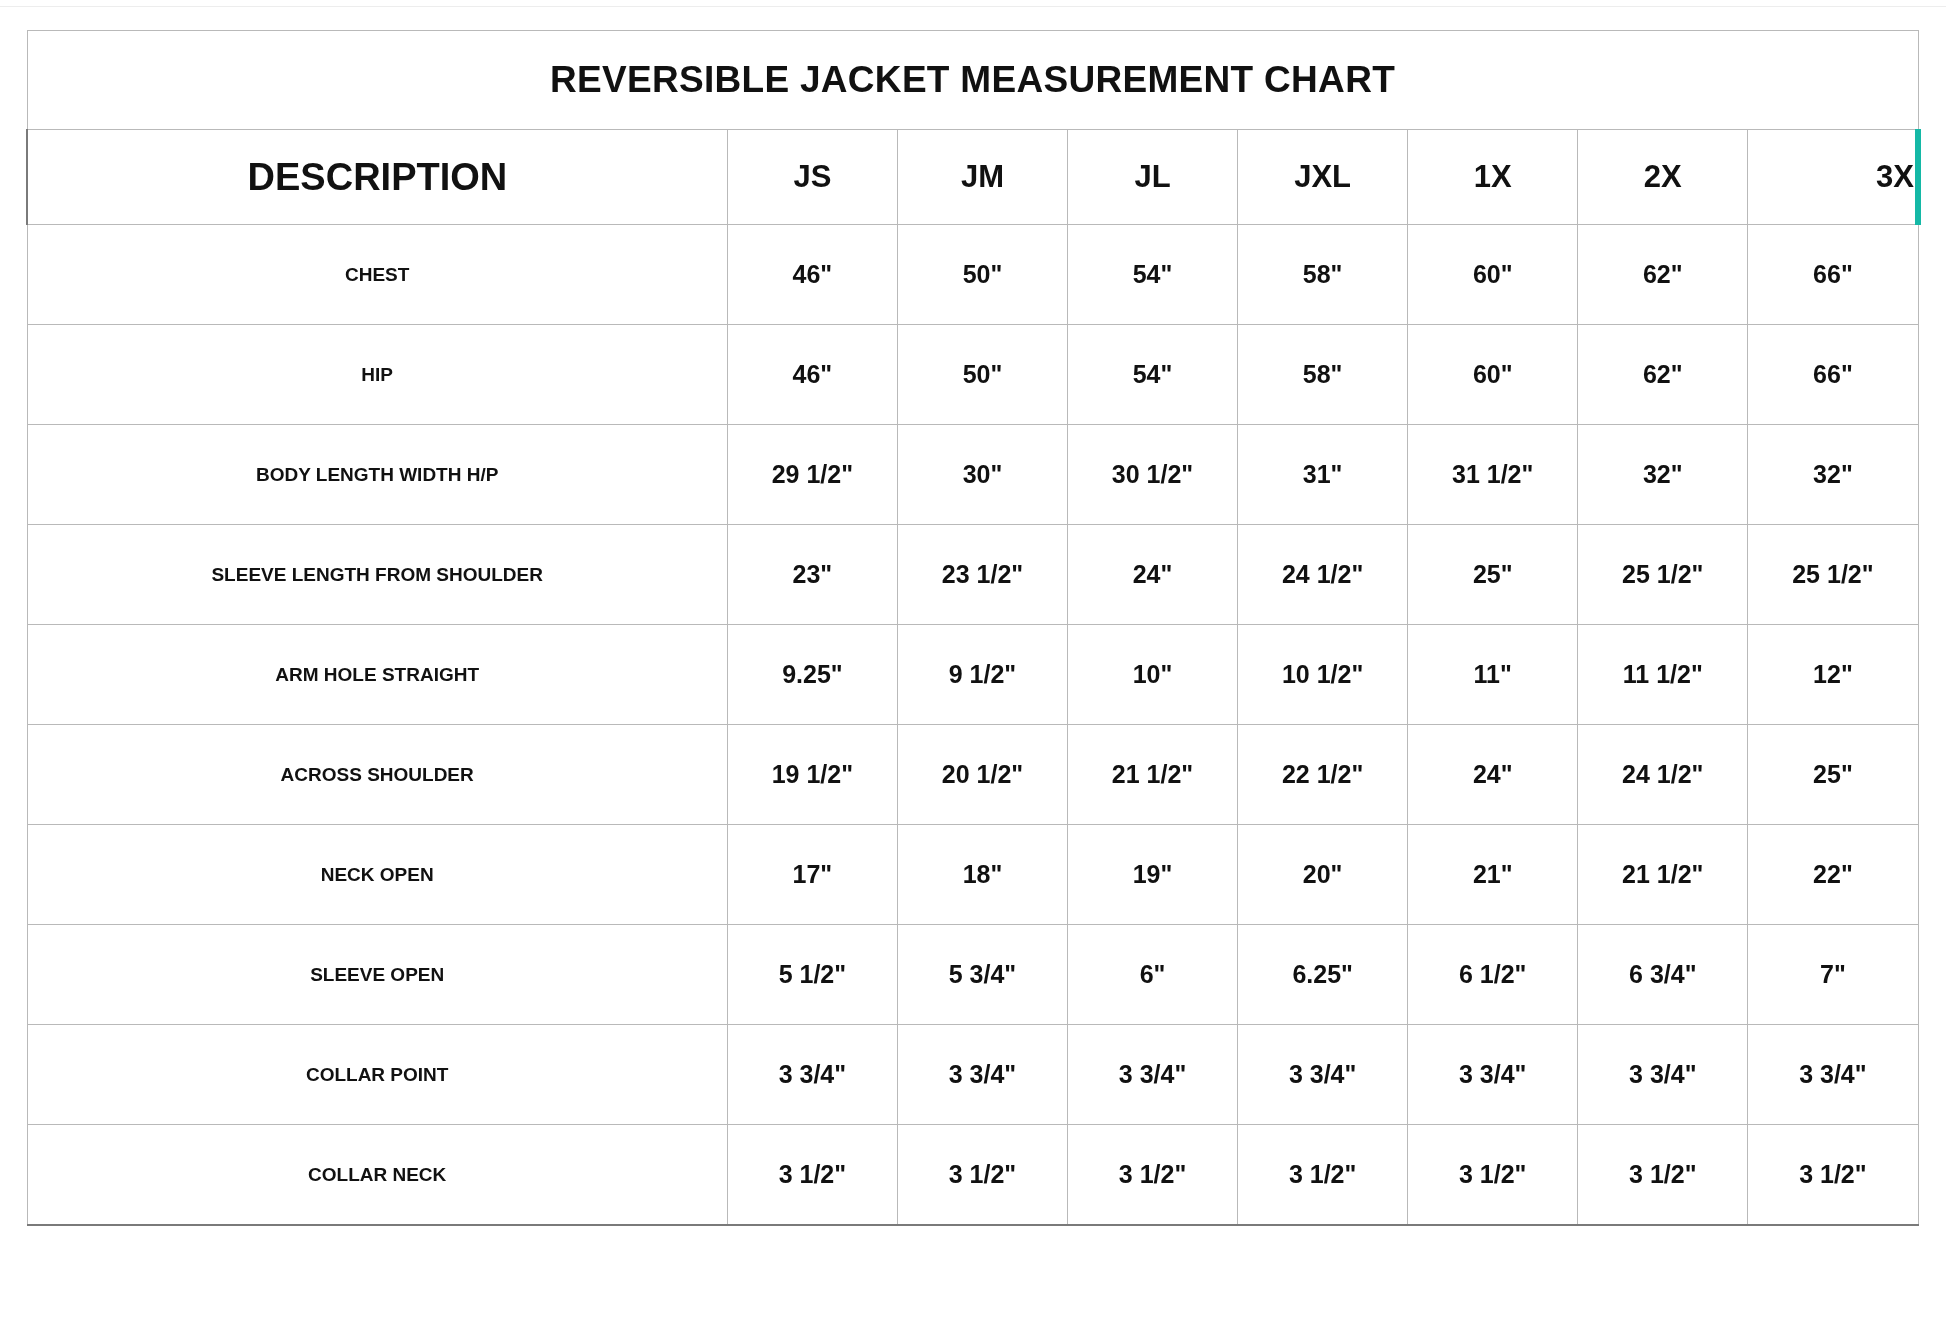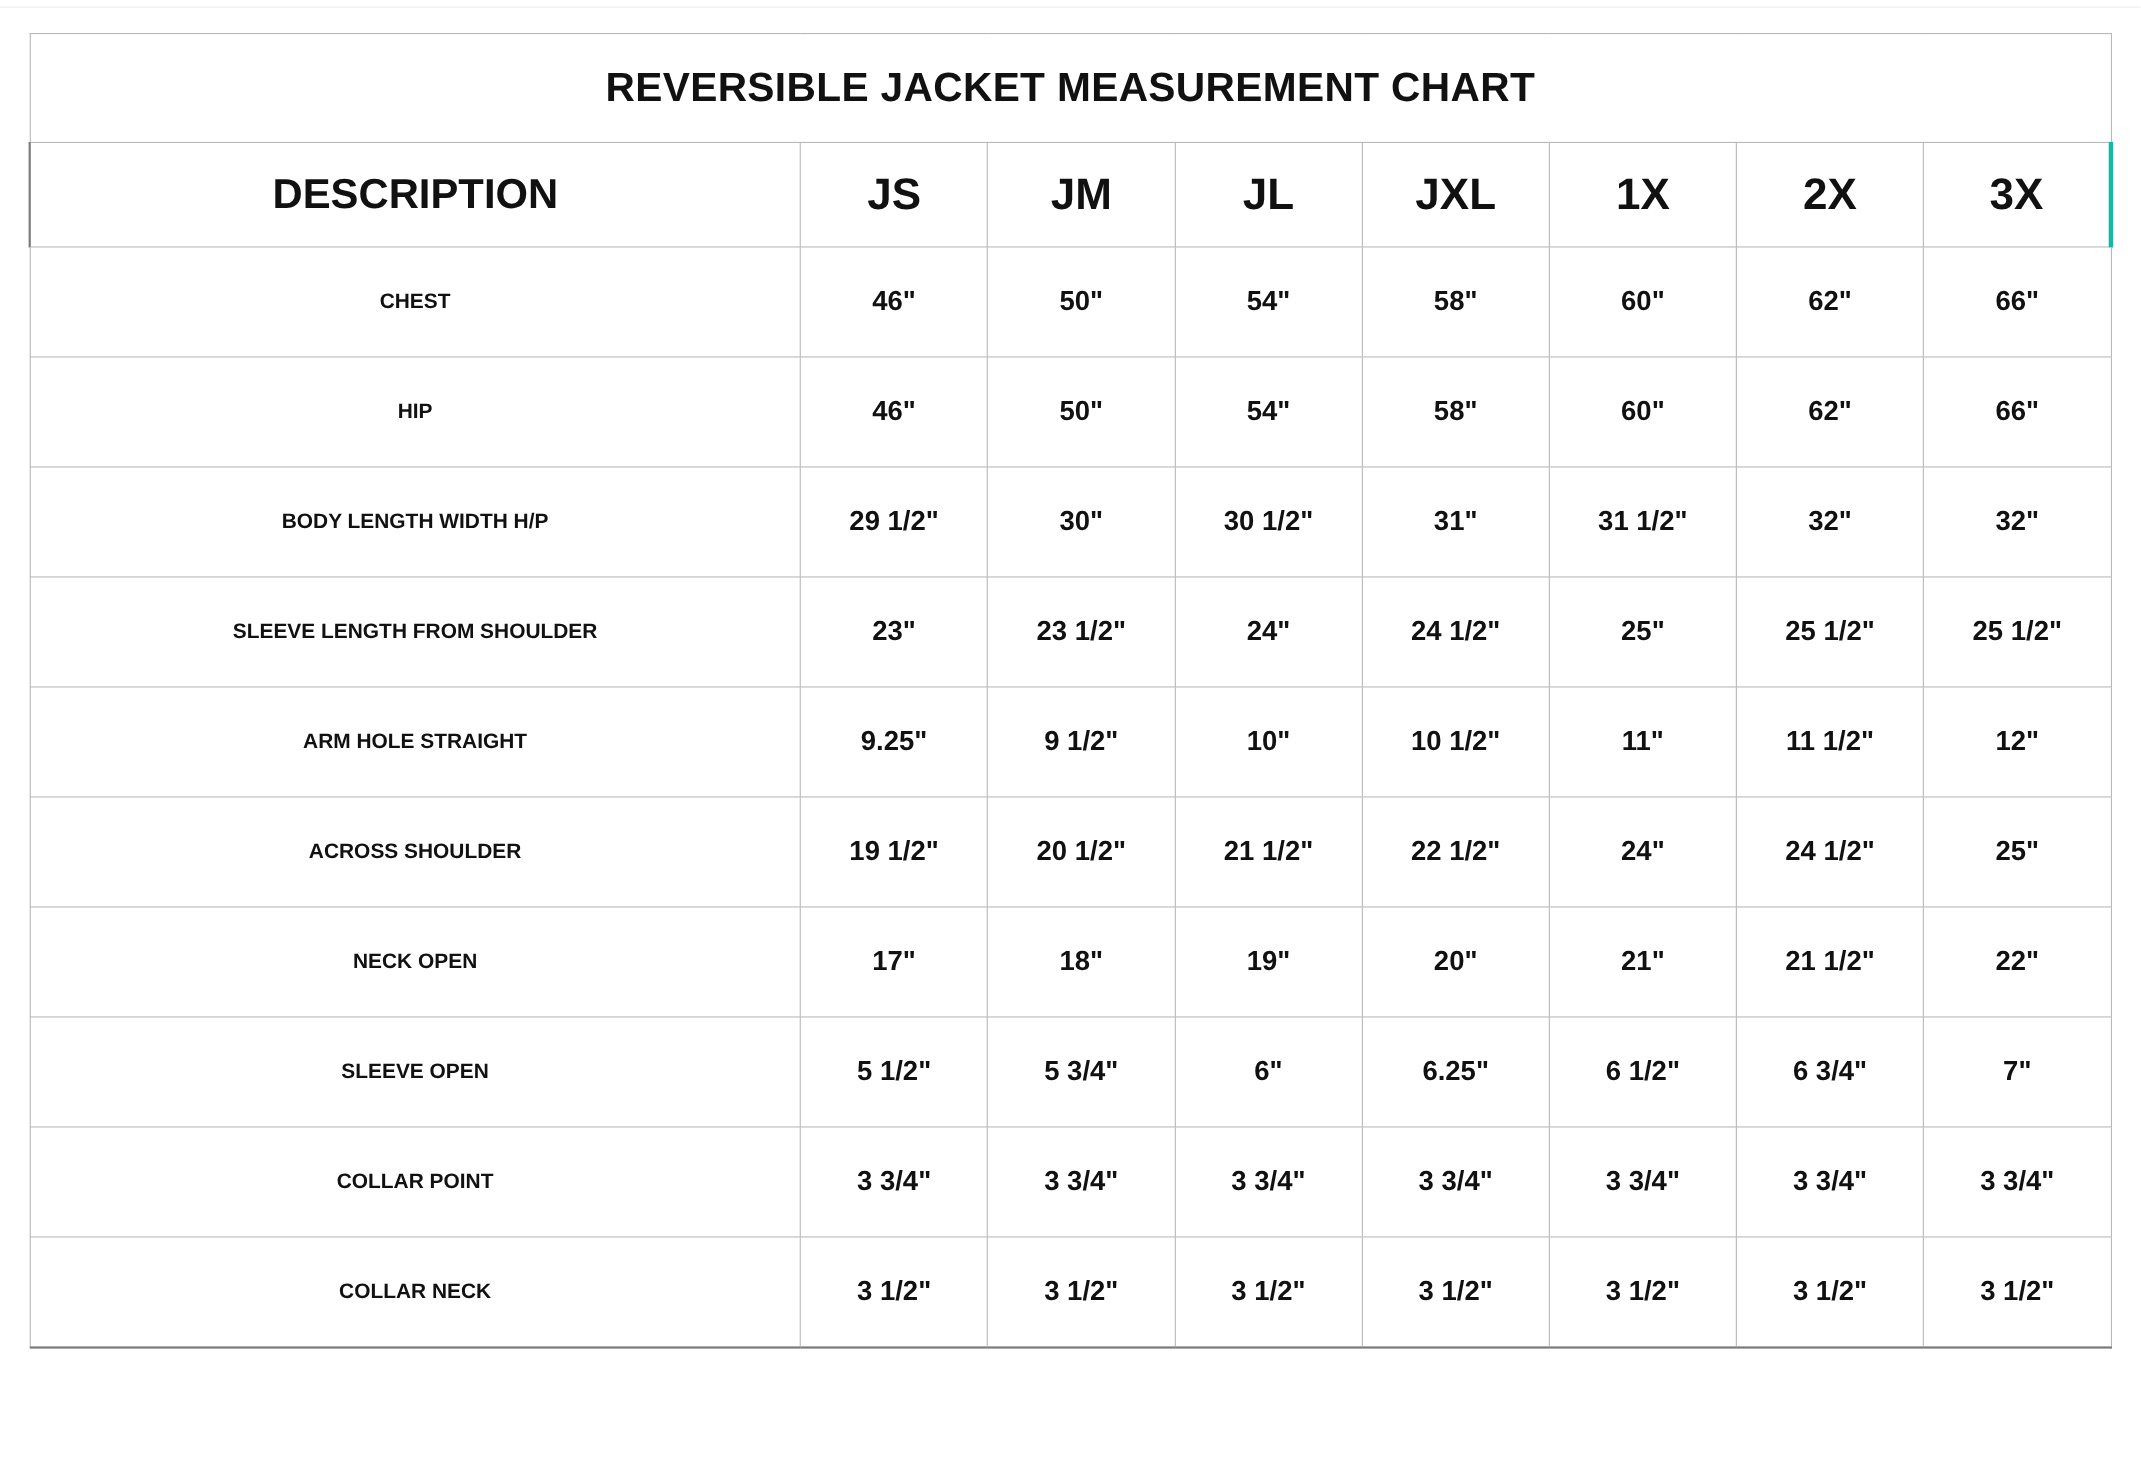--- a/index.html
+++ b/index.html
@@ -44,32 +44,33 @@
   .title-cell {
     height: 96px;
     font-size: 37px;
     letter-spacing: 0.3px;
     border-top: 2px solid #7a7a7a;
     border-left: 2px solid #7a7a7a;
     border-right: 2px solid #7a7a7a;
   }
   .head-row th {
     height: 92px;
-    font-size: 40px;
+    font-size: 31px;
   }
   .head-row th.desc-head {
     font-size: 38px;
   }
   .head-row th.desc-head,
   td.desc-cell {
     border-left: 2px solid #7a7a7a;
   }
   .head-row th.last-col,
   td.last-col {
-    border-right: 4px solid #14b8a6;
+    border-right: 6px solid #14b8a6;
+    text-align: right;
   }
   tbody tr td {
     height: 97px;
     font-size: 25px;
   }
   td.desc-cell {
     font-size: 19px;
   }
   tbody tr:last-child td {
     border-bottom: 2px solid #7a7a7a;

